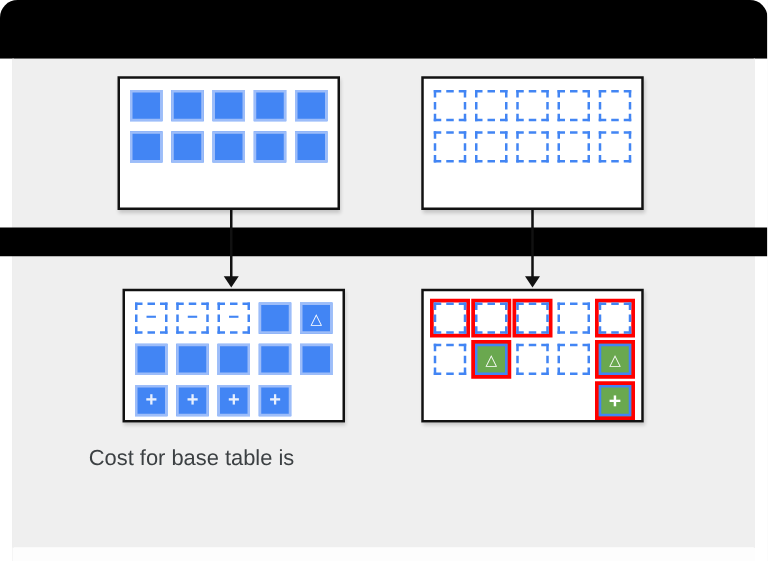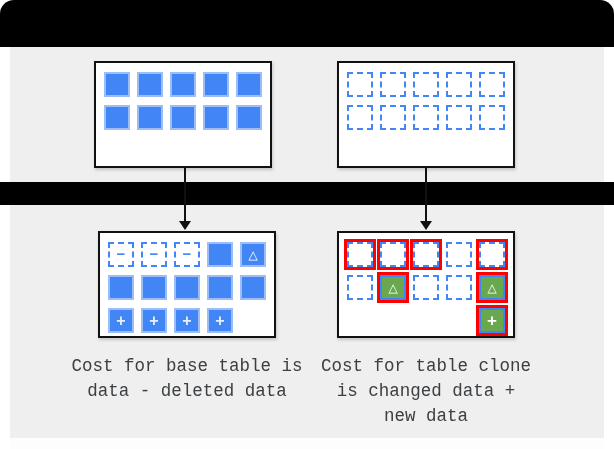--- a/index.html
+++ b/index.html
@@ -56,22 +56,22 @@
   .green-plus .glyph{color:#fff;font-size:17px;font-weight:700;}
   
   .vline{position:absolute;width:2px;background:#111;}
   .ahead{
     position:absolute;width:0;height:0;
     border-left:6px solid transparent;border-right:6px solid transparent;
     border-top:9px solid #111;
   }
   
   .caption{
-    position:absolute;width:232px;text-align:center;
-    color:var(--text,#3C4043);font-size:17.5px;line-height:25px;font-family:Liberation Mono, monospace;
+    position:absolute;width:232px;
+    color:var(--text,#3C4043);font-size:17.5px;line-height:25px;
   }
 </style>
 </head>
 <body>
 
 <div class="frame">
 
   <div class="top-bar"></div>
 
   <div class="gutter left"></div>
@@ -182,21 +182,15 @@
         <div class="cell empty"></div>
         <div class="cell empty"></div>
         <div class="cell green-plus red">
           <span class="glyph">+</span>
         </div>
       </div>
     </div>
 
   <div class="caption" style="left:71px;top:354px;">
     <div>Cost for base table is</div>
-    <div>data - deleted data</div>
-  </div>
-  <div class="caption" style="left:310px;top:354px;">
-    <div>Cost for table clone</div>
-    <div>is changed data +</div>
-    <div>new data</div>
   </div>
 
 </div>
 
 </body></html>

